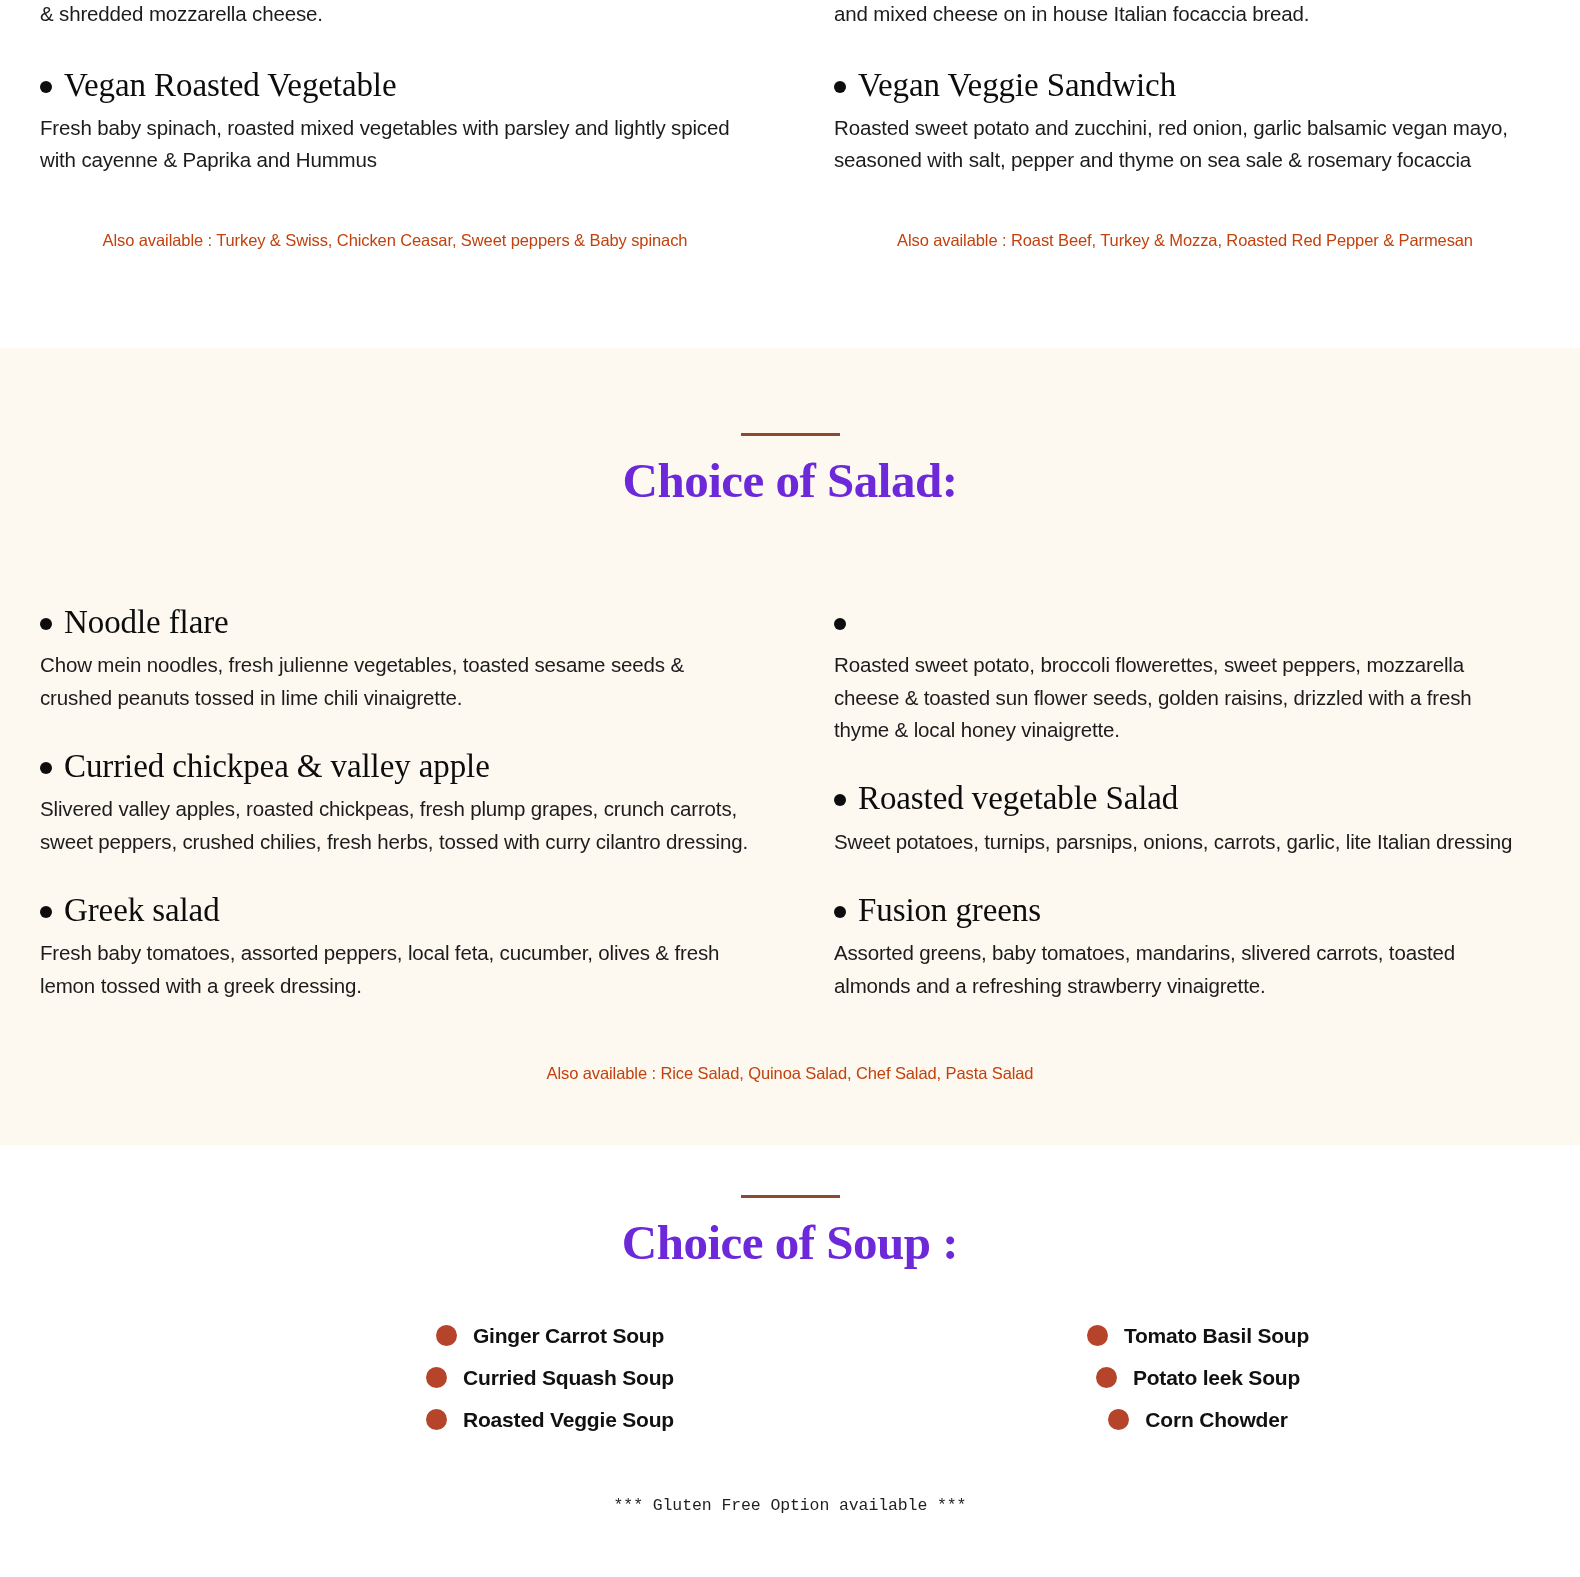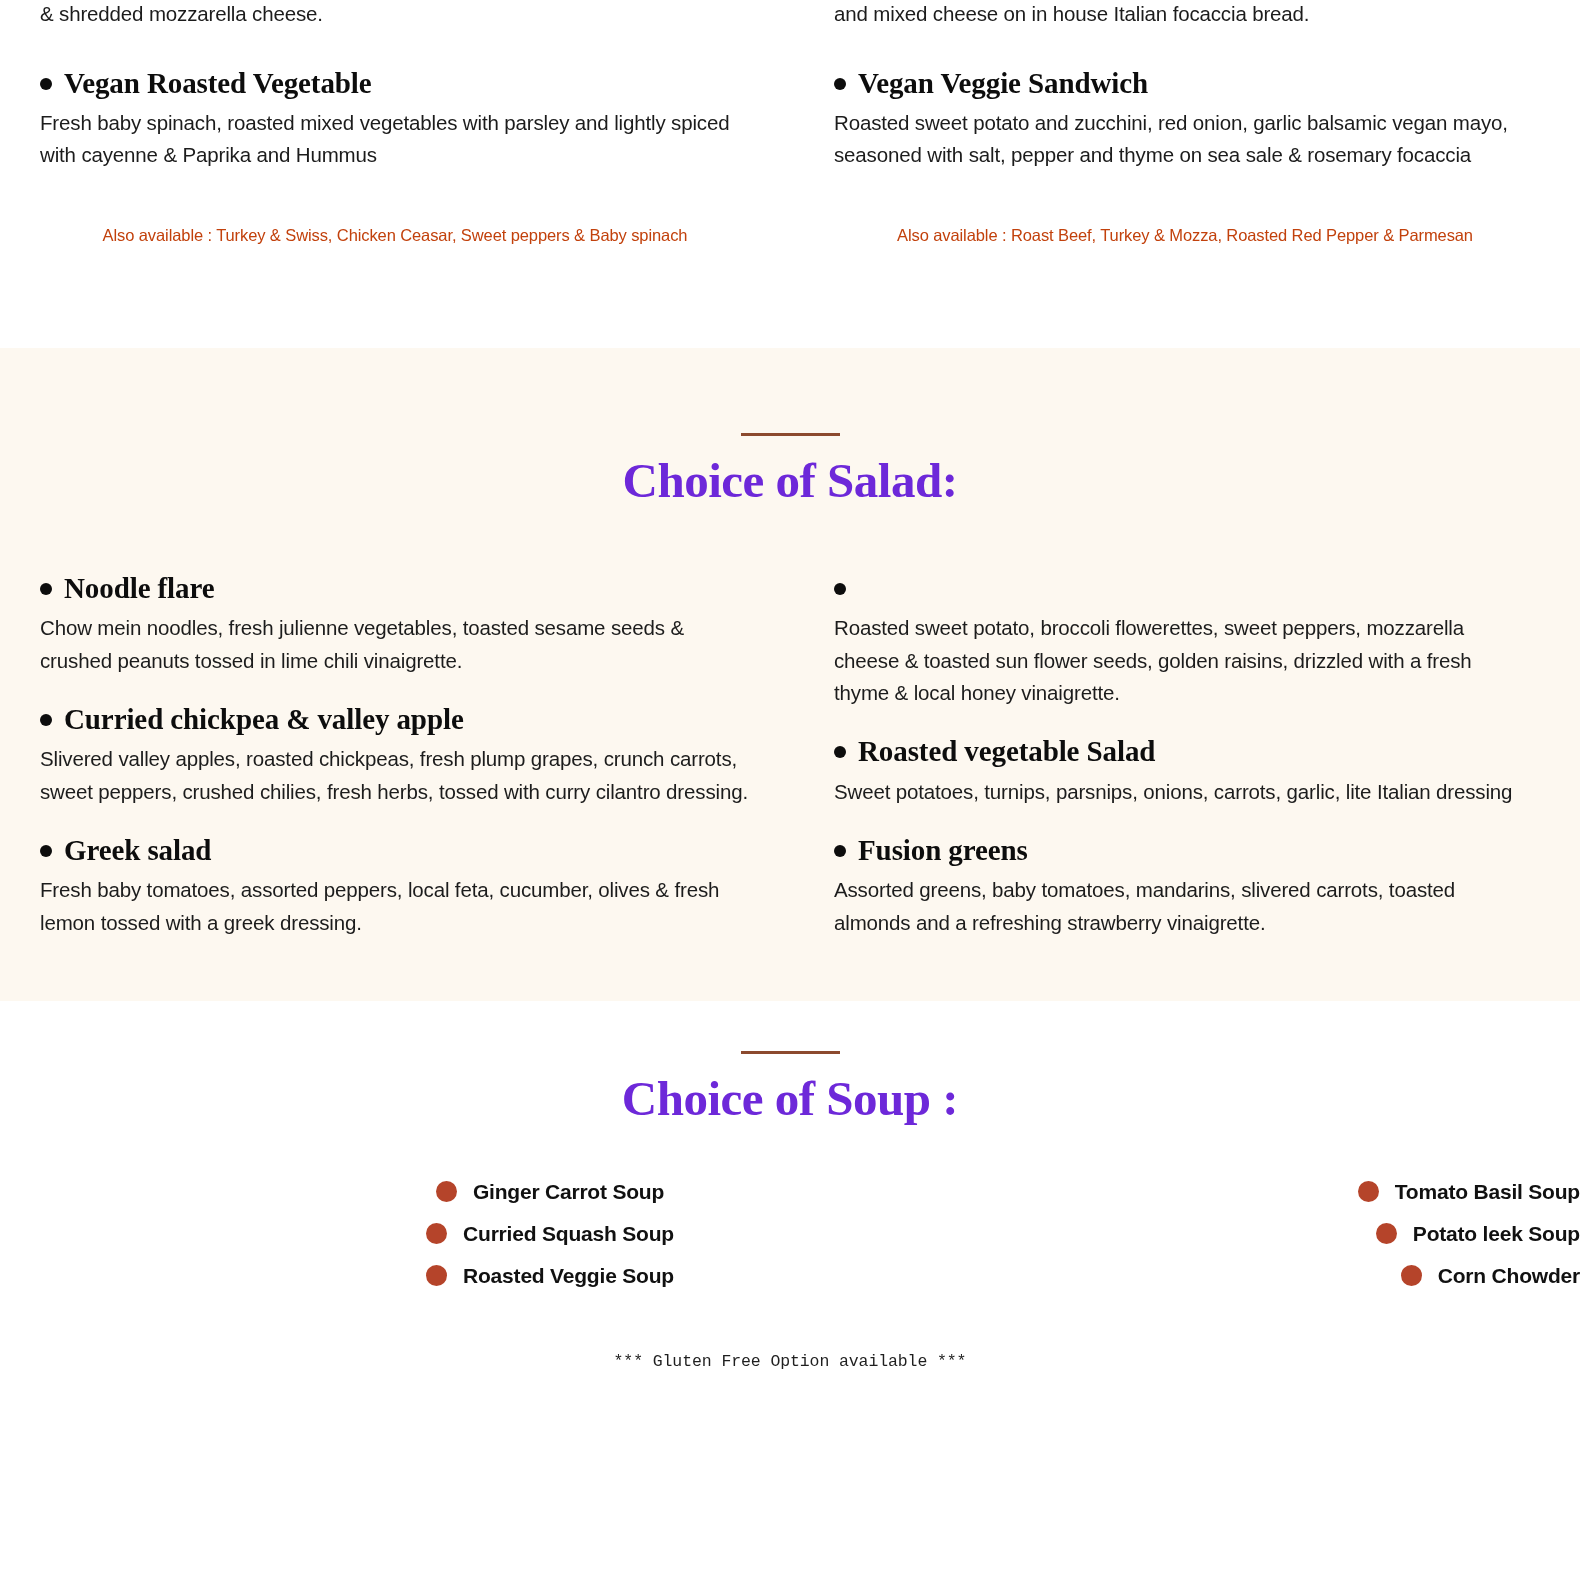--- a/index.html
+++ b/index.html
@@ -40,27 +40,28 @@
     width: 50%;
     padding: 0 40px 0 40px;
   }
   .col.right { padding-left: 44px; padding-right: 56px; }
 
   
   .item { margin-bottom: 22px; }
 
   .item-title {
     font-family: "Liberation Serif", serif;
-    font-weight: bold;
-    font-size: 29px;
+    font-weight: normal;
+    font-size: 33px;
     line-height: 1.25;
     letter-spacing: -0.1px;
     color: #0d0d0d;
     display: block;
     margin-bottom: 6px;
+    margin-top: 32px;
   }
   .item-title .dot {
     display: inline-block;
     width: 12px;
     height: 12px;
     border-radius: 50%;
     background: #0d0d0d;
     vertical-align: 3px;
     margin-right: 12px;
   }
@@ -125,21 +126,21 @@
     display: flex;
     justify-content: center;
     width: 100%;
   }
   .soup-col {
     width: 50%;
     display: flex;
     flex-direction: column;
   }
   .soup-col.left  { align-items: center; padding-left: 310px; }
-  .soup-col.right { align-items: flex-end; padding-left: 26px; }
+  .soup-col.right { align-items: center; padding-left: 26px; }
 
   .soup-item {
     display: flex;
     align-items: center;
     margin-bottom: 18px;
   }
   .soup-dot {
     width: 21px;
     height: 21px;
     border-radius: 50%;
@@ -261,20 +262,21 @@
         <div class="item" style="margin-bottom:0;">
           <div class="item-title">
             <span class="dot"></span><span>Fusion greens</span>
           </div>
           <div class="item-desc">Assorted greens, baby tomatoes, mandarins, slivered carrots, toasted almonds and a refreshing strawberry vinaigrette.</div>
         </div>
 
       </div>
     </div>
 
+    <div class="also" style="margin-top:62px;">Also available : Rice Salad, Quinoa Salad, Chef Salad, Pasta Salad</div>
 
   </div>
 
   <div class="section white" style="padding:50px 0 60px 0;">
 
     <div class="sec-head" style="margin-bottom:54px;">
       <div class="rule"></div>
       <div class="sec-title">Choice of Soup :</div>
     </div>
 

